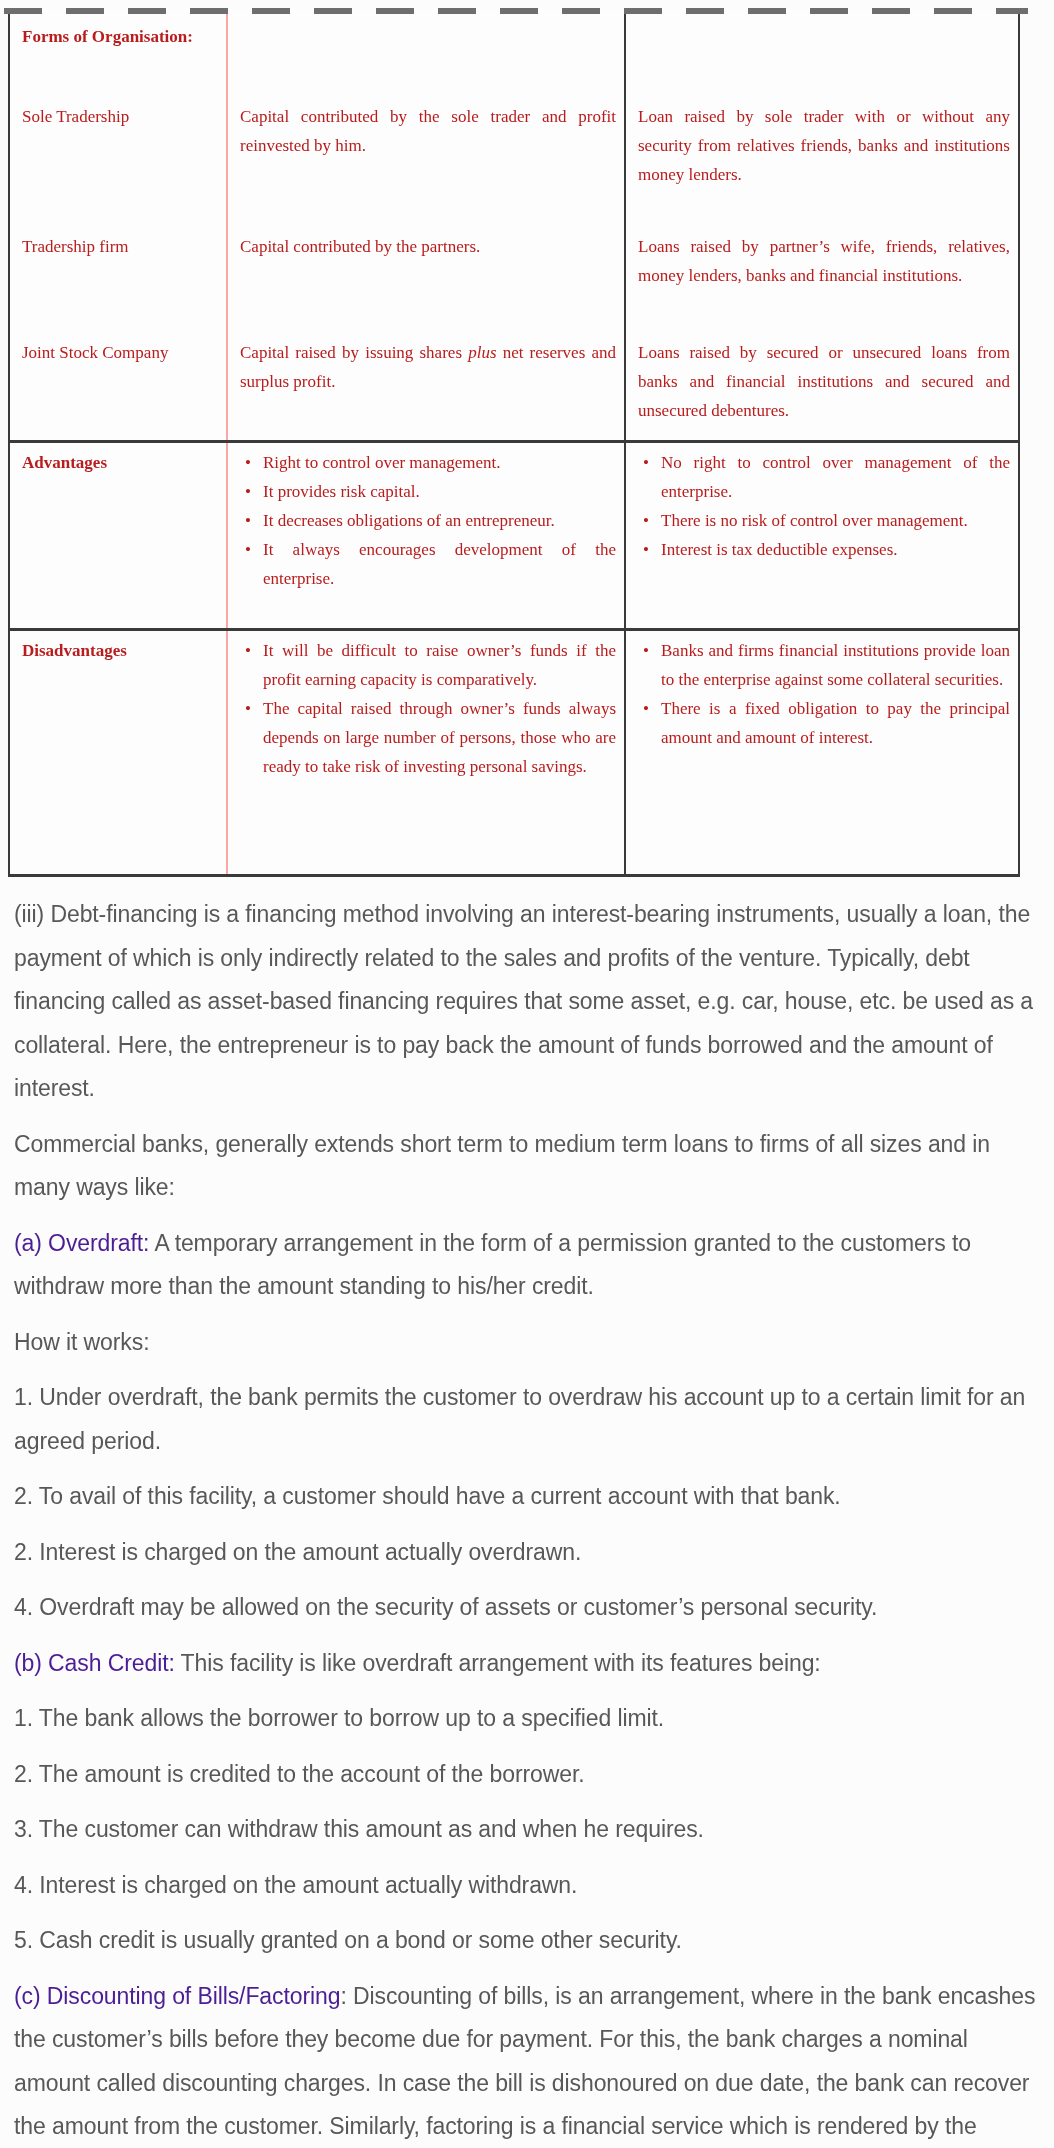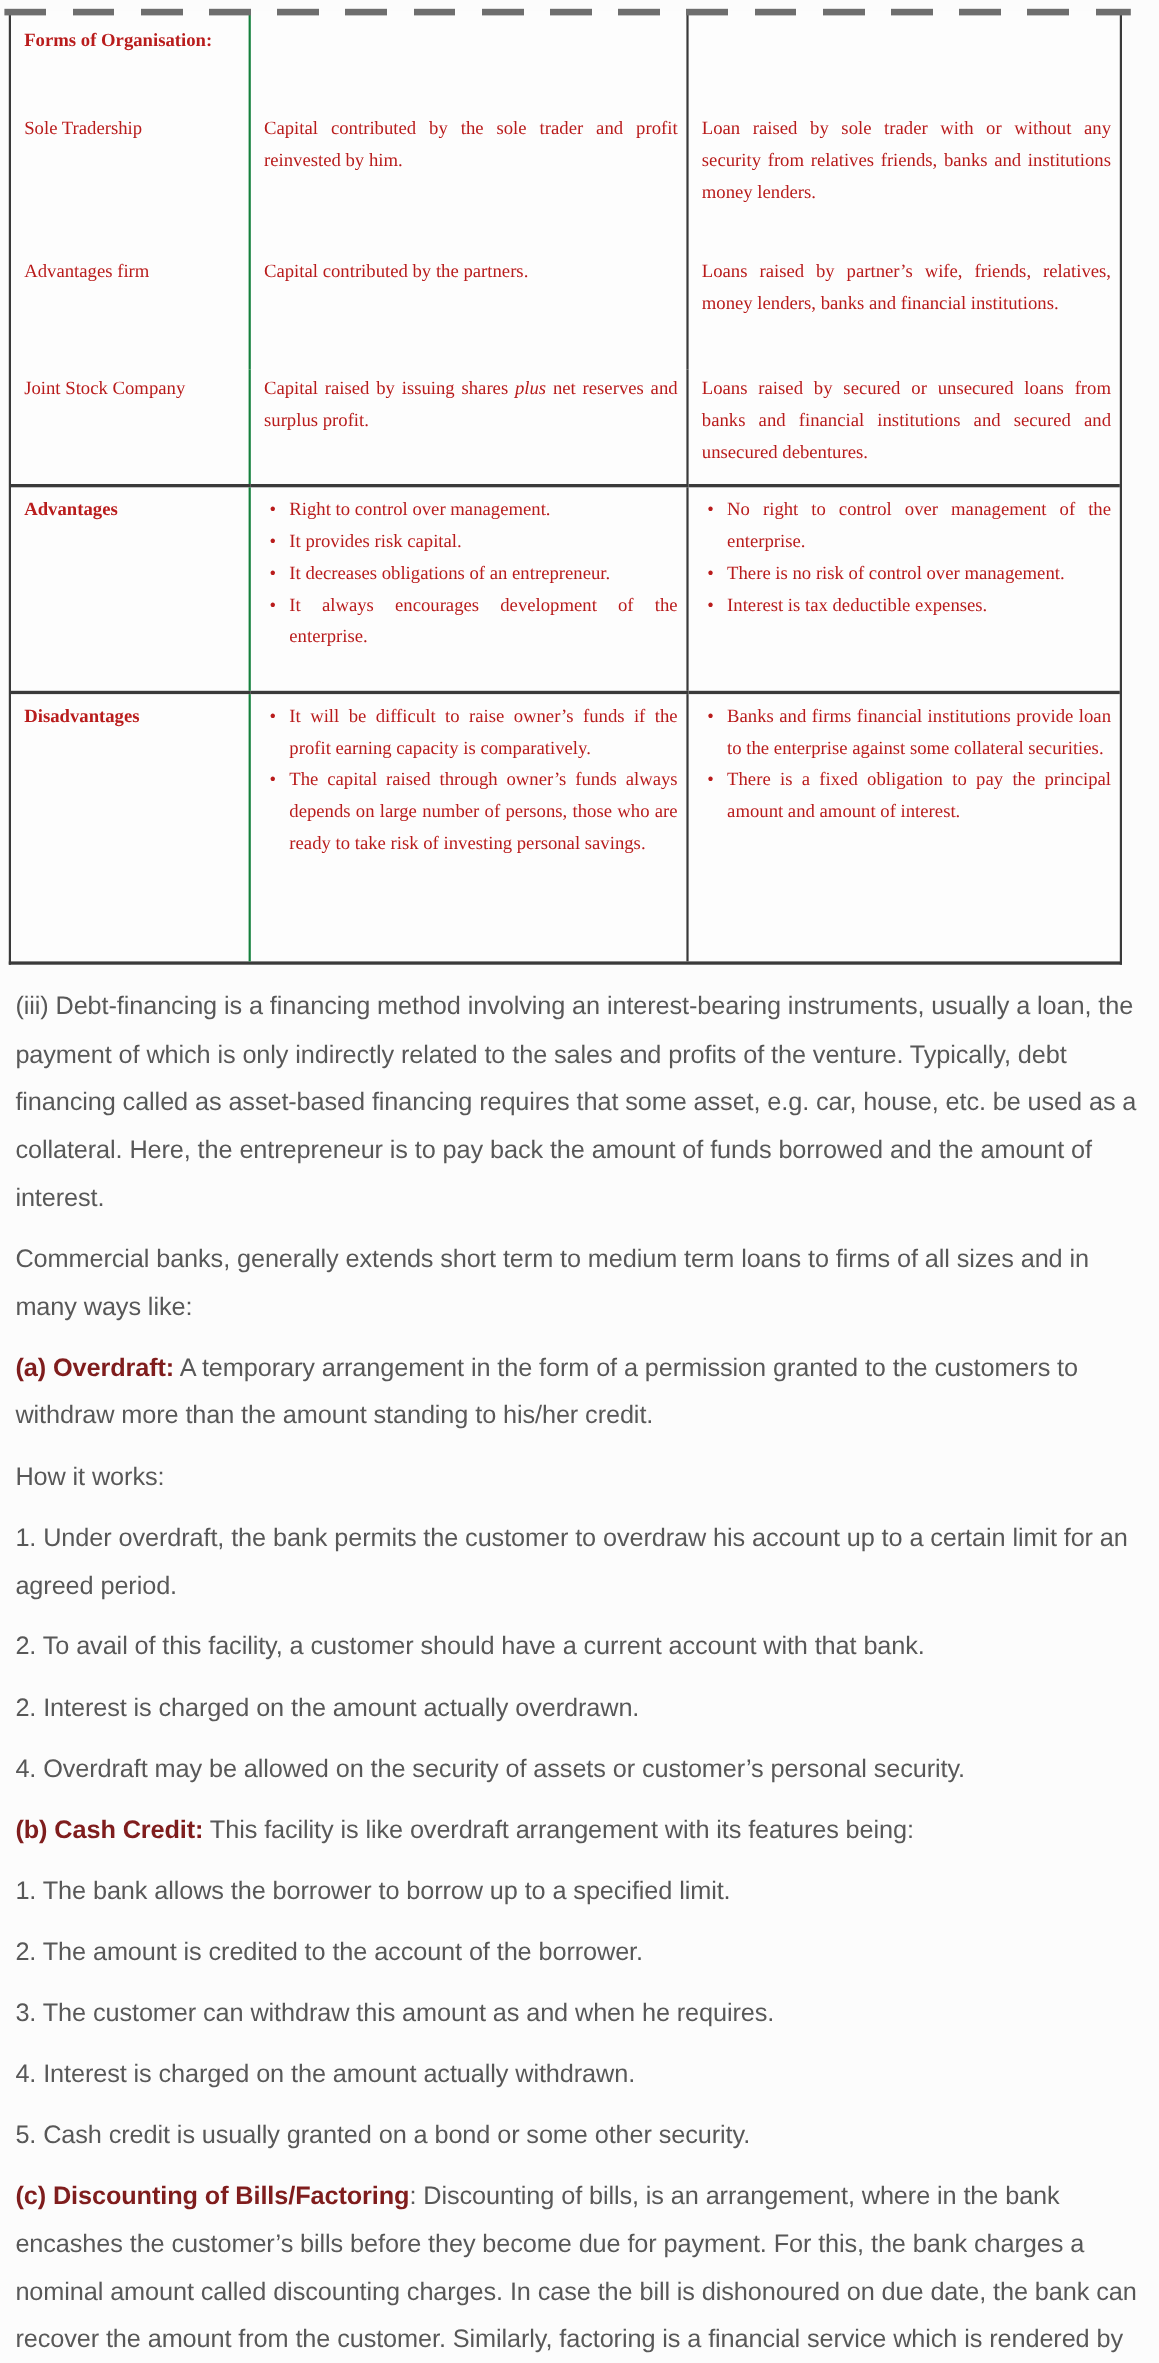--- a/index.html
+++ b/index.html
@@ -23,21 +23,21 @@
     position:absolute;top:-2px;left:-6px;right:-10px;height:6px;
     background:repeating-linear-gradient(90deg,#6e6e6e 0 38px,transparent 38px 62px);
   }
   table.cmp{
     border-collapse:collapse;width:100%;
     font-family:Liberation Serif, serif;
     font-size:17px;line-height:29px;color:#b91c1c;
   }
   table.cmp td{vertical-align:top;padding:2px 8px 2px 12px;}
   td.c1{width:196px;}
-  td.c2{width:376px;border-left:2px solid #15803d;border-right:2px solid #3a3a3a;}
+  td.c2{width:376px;border-left:2px solid #fca5a5;border-right:2px solid #3a3a3a;}
   td.c3{width:auto;}
   tr.hdr td{height:76px;padding-top:12px;}
   tr.r-sole td{height:126px;}
   tr.r-part td{height:102px;}
   tr.r-joint td{height:100px;}
   tr.sect td{border-top:3px solid #3a3a3a;padding-top:5px;margin-top:48px;}
   tr.adv td{height:178px;}
   tr.dis td{height:236px;}
   .b{font-weight:bold;}
   .it{font-style:italic;}
@@ -45,41 +45,41 @@
   ul.pts{margin:0;padding:0;list-style:none;}
   ul.pts li{position:relative;padding-left:23px;text-align:justify;}
   ul.pts li::before{content:"\2022";position:absolute;left:5px;}
   
   .doc{
     margin:16px 0 0 2px;width:1048px;
     font-size:23px;line-height:43.5px;letter-spacing:-0.1px;
     color:#585858;
   }
   .doc p{margin:12px;}
-  .doc .lead{font-weight:bold;color:#7f1d1d;}
+  .doc .lead{font-weight:normal;color:#4c1d95;}
 </style>
 </head>
 <body>
 
 <div class="table-wrap">
   <div class="dashed-top"></div>
   <table class="cmp">
     <tbody>
         <tr class="hdr">
       <td class="c1 b">Forms of Organisation:</td>
       <td class="c2"></td>
       <td class="c3"></td>
     </tr>
     <tr class="r-sole">
       <td class="c1">Sole Tradership</td>
       <td class="c2 just">Capital contributed by the sole trader and profit reinvested by him.</td>
       <td class="c3 just">Loan raised by sole trader with or without any security from relatives friends, banks and institutions money lenders.</td>
     </tr>
     <tr class="r-part">
-      <td class="c1">Advantages firm</td>
+      <td class="c1">Tradership firm</td>
       <td class="c2 just">Capital contributed by the partners.</td>
       <td class="c3 just">Loans raised by partner’s wife, friends, relatives, money lenders, banks and financial institutions.</td>
     </tr>
     <tr class="r-joint">
       <td class="c1">Joint Stock Company</td>
       <td class="c2 just"><span>Capital raised by issuing shares </span><span class="it">plus</span><span> net reserves and surplus profit.</span></td>
       <td class="c3 just">Loans raised by secured or unsecured loans from banks and financial institutions and secured and unsecured debentures.</td>
     </tr>
     <tr class="sect adv">
       <td class="c1 b">Advantages</td>

